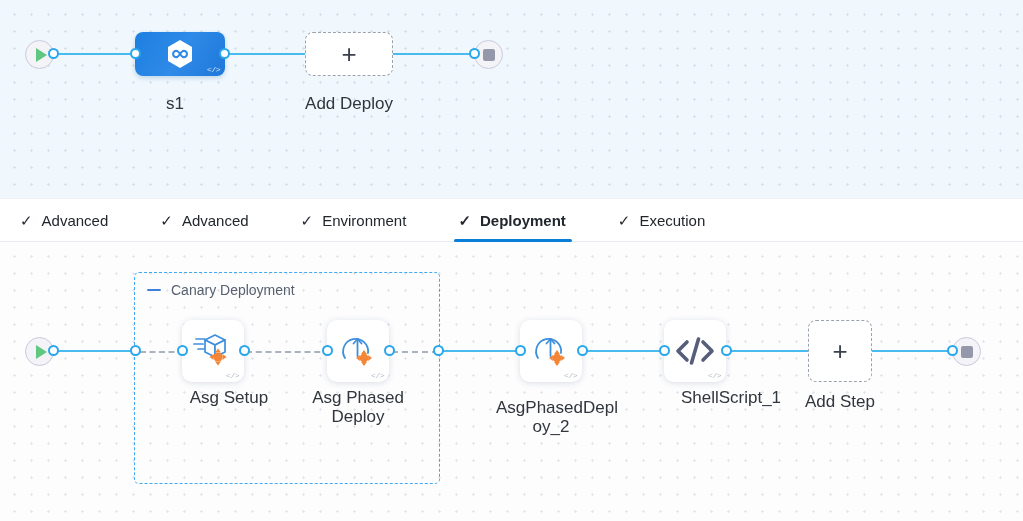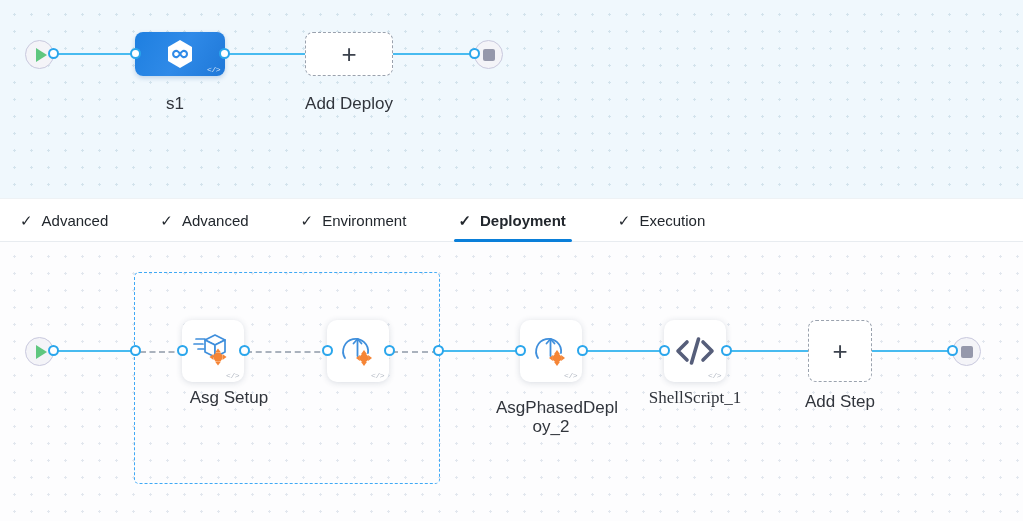--- a/index.html
+++ b/index.html
@@ -200,20 +200,24 @@
     </div>
     <div class="tab">
       <span class="check">✓</span>
       <span>Execution</span>
     </div>
   </div>
 
   <div class="canvas canvas-bottom">
 
     <div class="group-box" style="top:30px;"></div>
+    <div class="group-header" style="top:40px;">
+      <span class="group-minus"></span>
+      <span class="group-title">Canary Deployment</span>
+    </div>
 
     <div class="conn" style="left:50px; top:108px; width:88px;"></div>
     <div class="conn dashed" style="left:140px; top:109px; width:44px;"></div>
     <div class="conn dashed" style="left:246px; top:109px; width:84px;"></div>
     <div class="conn dashed" style="left:392px; top:109px; width:46px;"></div>
     <div class="conn" style="left:440px; top:108px; width:82px;"></div>
     <div class="conn" style="left:586px; top:108px; width:80px;"></div>
     <div class="conn" style="left:730px; top:108px; width:80px;"></div>
     <div class="conn" style="left:872px; top:108px; width:88px;"></div>
 
@@ -264,20 +268,21 @@
           <path d="M26 18 l2.9 3.9 h-5.8 z"></path>
           <path d="M26 34 l2.9 -3.9 h-5.8 z"></path>
           <path d="M18 26 l3.9 -2.9 v5.8 z"></path>
           <path d="M34 26 l-3.9 -2.9 v5.8 z"></path>
         </g>
       </svg>
       <span class="code-badge dark">&lt;/&gt;</span>
     </div>
     <div class="dot" style="left:322px; top:103px;"></div>
     <div class="dot" style="left:384px; top:103px;"></div>
+    <div class="node-label" style="left:303px; top:146px; width:110px;">Asg Phased Deploy</div>
 
     <div class="step" style="left:520px; top:78px;">
       <svg width="40" height="38" viewBox="0 0 40 38">
         <g stroke="#3f8fdc" stroke-width="1.8" fill="none" stroke-linecap="round">
           <path d="M7 26 A12.5 12.5 0 1 1 30 21"></path>
           <path d="M19.5 7 L19.5 24"></path>
           <path d="M19.5 7 L15.5 11.5"></path>
             <path d="M19.5 7 L23.5 11.5"></path>
         </g>
         <g fill="#f58536">
@@ -302,21 +307,21 @@
         <g stroke="#565e7a" stroke-width="3.6" fill="none" stroke-linecap="round" stroke-linejoin="round">
           <path d="M13 8 L4 17 L13 26"></path>
           <path d="M29 8 L38 17 L29 26"></path>
           <path d="M24.5 5 L17.5 29"></path>
         </g>
       </svg>
       <span class="code-badge dark">&lt;/&gt;</span>
     </div>
     <div class="dot" style="left:659px; top:103px;"></div>
     <div class="dot" style="left:721px; top:103px;"></div>
-    <div class="node-label" style="left:640px; top:146px; width:110px;font-family:Liberation Serif, serif;">ShellScript_1</div>
+    <div class="node-label" style="left:676px; top:146px; width:110px;">ShellScript_1</div>
 
     <div class="add-box" style="left:808px; top:78px; width:64px; height:62px;">
       <span class="plus">+</span>
     </div>
     <div class="node-label" style="left:785px; top:150px; width:110px;text-align:center;">Add Step</div>
 
     <div class="endcircle" style="left:952px; top:95px;">
       <div class="stop-sq"></div>
     </div>
     <div class="dot" style="left:947px; top:103px;"></div>

